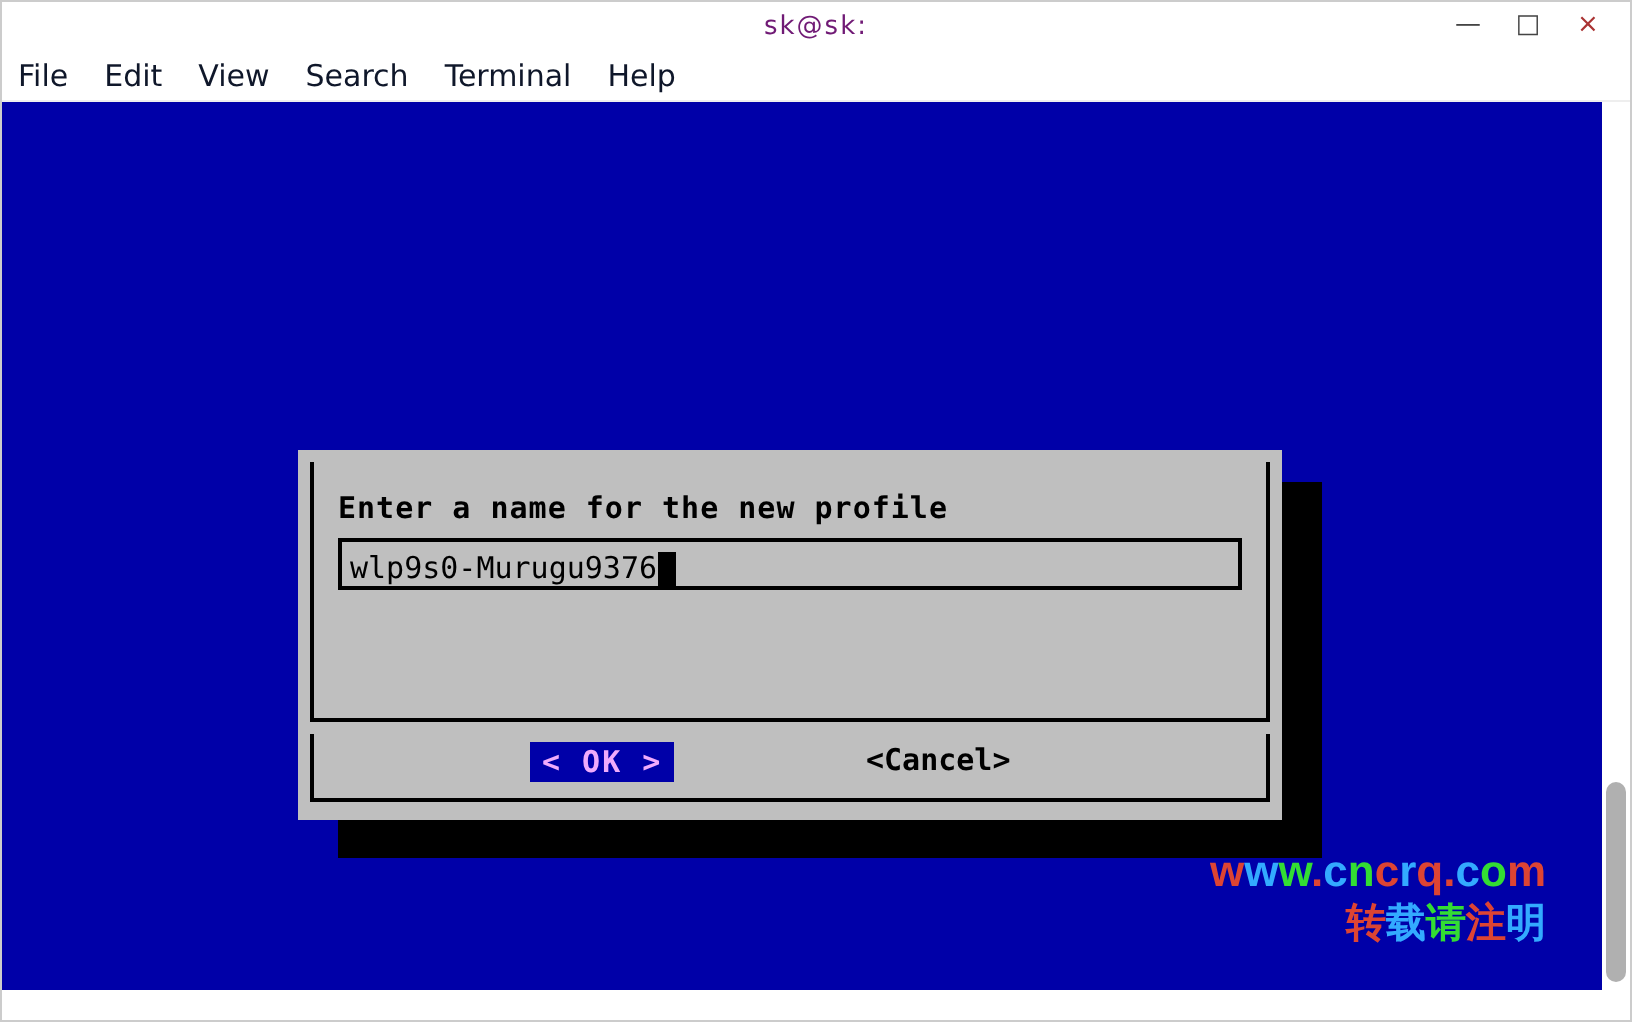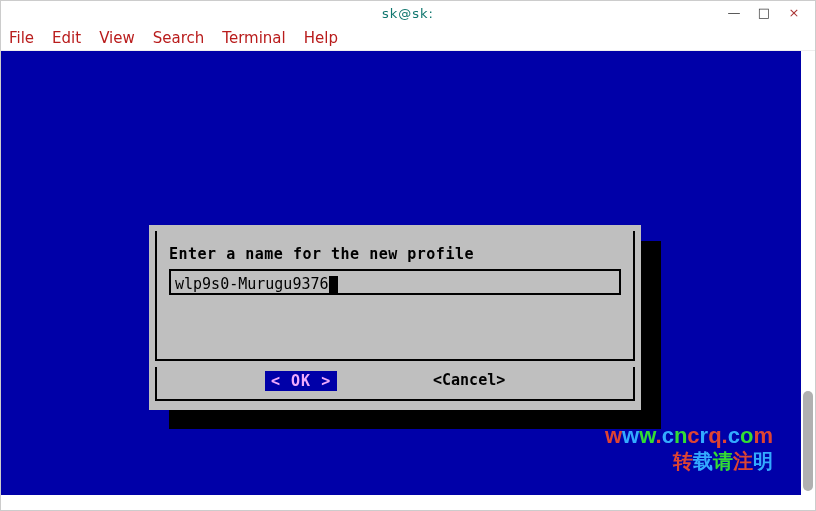--- a/index.html
+++ b/index.html
@@ -14,21 +14,21 @@
     }
     .titlebar {
       height: 24px;
       display: flex;
       align-items: center;
       justify-content: center;
       position: relative;
       background: #fff;
     }
     .titlebar-title {
-      color: #0f766e;
+      color: #701a75;
       font-size: 13px;
       letter-spacing: 1px;
     }
     .titlebar-controls {
       position: absolute;
       right: 6px;
       top: 0;
       display: flex;
       gap: 0;
     }
@@ -43,21 +43,21 @@
       cursor: pointer;
     }
     .titlebar-btn.close { color: #aa3333; }
     .menubar {
       height: 26px;
       display: flex;
       align-items: center;
       padding: 0 8px;
       gap: 18px;
       font-size: 15px;
-      color: #b91c1c;
+      color: #0f172a;
       border-bottom: 1px solid #eee;
     }
     .menubar span { cursor: pointer; }
     .terminal-area {
       position: absolute;
       left: 0;
       top: 50px;
       width: 800px;
       height: 444px;
       background: #0000a8;

